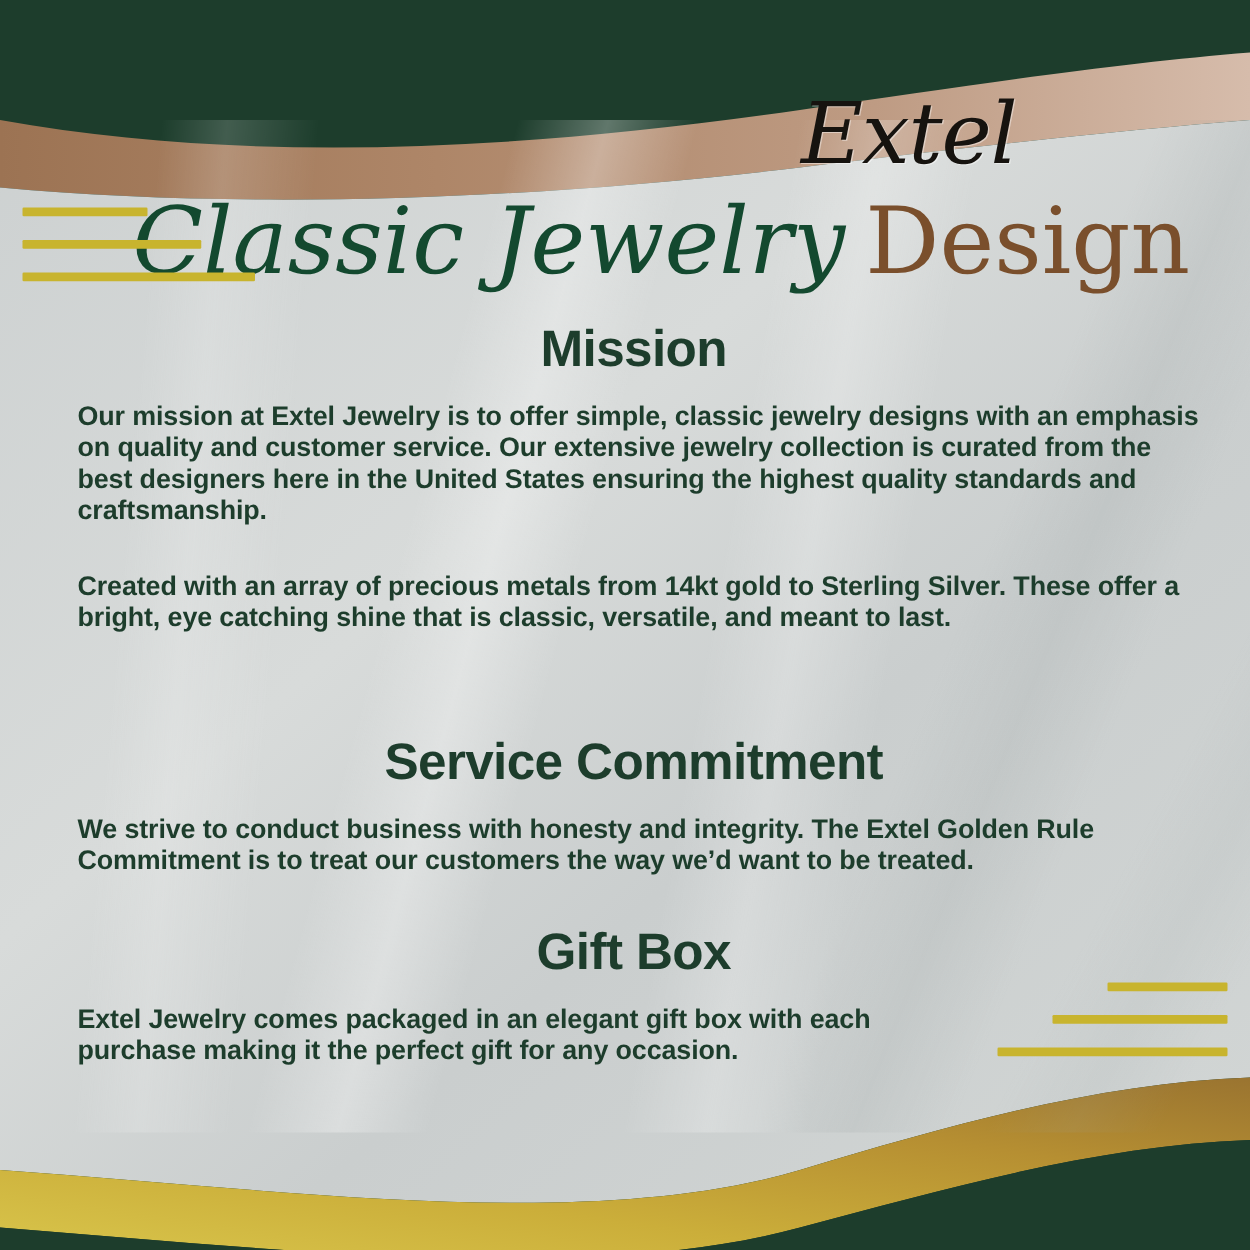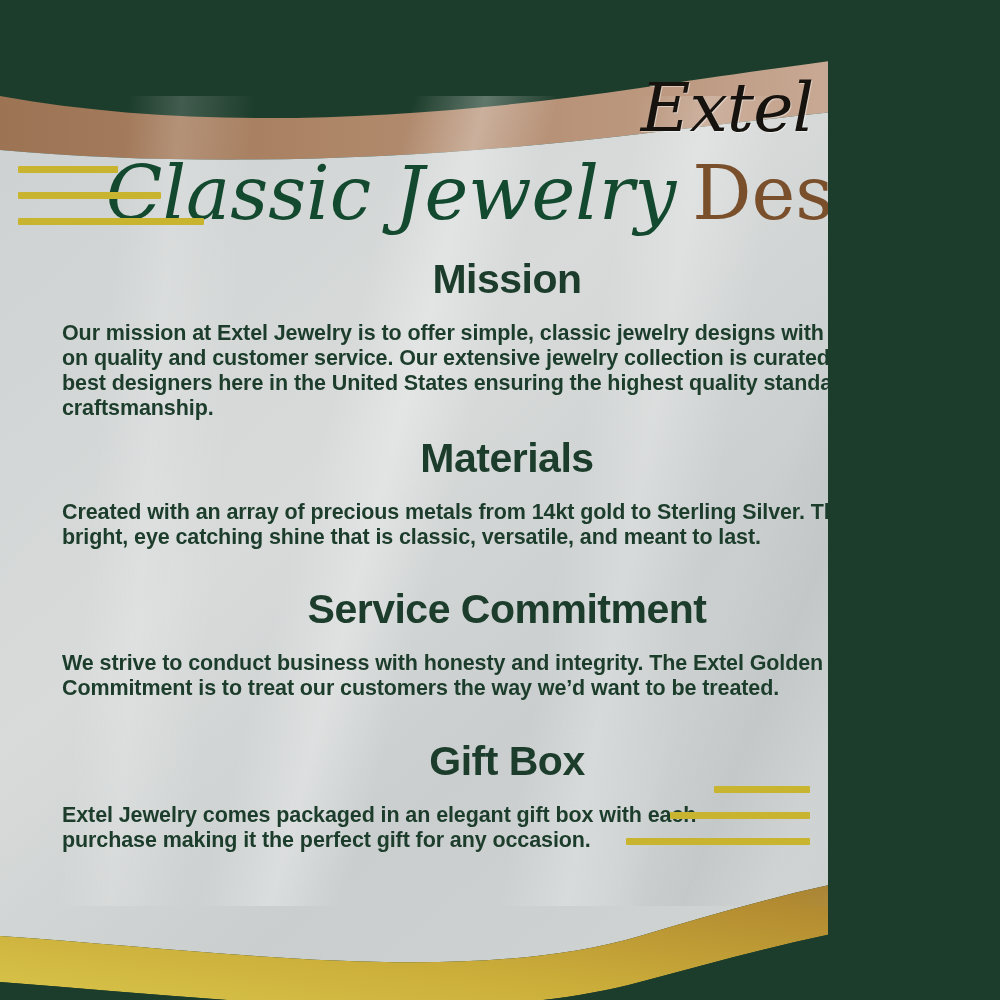--- a/index.html
+++ b/index.html
@@ -2,21 +2,21 @@
 <html><head>
 <meta charset="utf-8">
 <style>
   html, body {
     margin: 0;
     padding: 0;
     background: #1D3D2C;
   }
   #page {
     position: relative;
-    width: 828px;
+    width: 1000px;
     height: 1000px;
     overflow: hidden;
     background: #f0abfc;
     font-family: "Liberation Sans", sans-serif;
   }
 
   
   .bg-svg {
     position: absolute;
     inset: 0;
@@ -197,21 +197,20 @@
       <div class="rule" style="width:140px"></div>
       <div class="rule" style="width:184px"></div>
     </div>
 
     <div class="section sec-mission">
       <h2 class="heading">Mission</h2>
       <p class="body">Our mission at Extel Jewelry is to offer simple, classic jewelry designs with an emphasis on quality and customer service. Our extensive jewelry collection is curated from the best designers here in the United States ensuring the highest quality standards and craftsmanship.</p>
     </div>
 
     <div class="section sec-materials">
-      <h2 class="heading">Materials</h2>
       <p class="body">Created with an array of precious metals from 14kt gold to Sterling Silver. These offer a bright, eye catching shine that is classic, versatile, and meant to last.</p>
     </div>
 
     <div class="section sec-service">
       <h2 class="heading">Service Commitment</h2>
       <p class="body">We strive to conduct business with honesty and integrity. The Extel Golden Rule Commitment is to treat our customers the way we’d want to be treated.</p>
     </div>
 
     <div class="section sec-giftbox">
       <h2 class="heading">Gift Box</h2>

